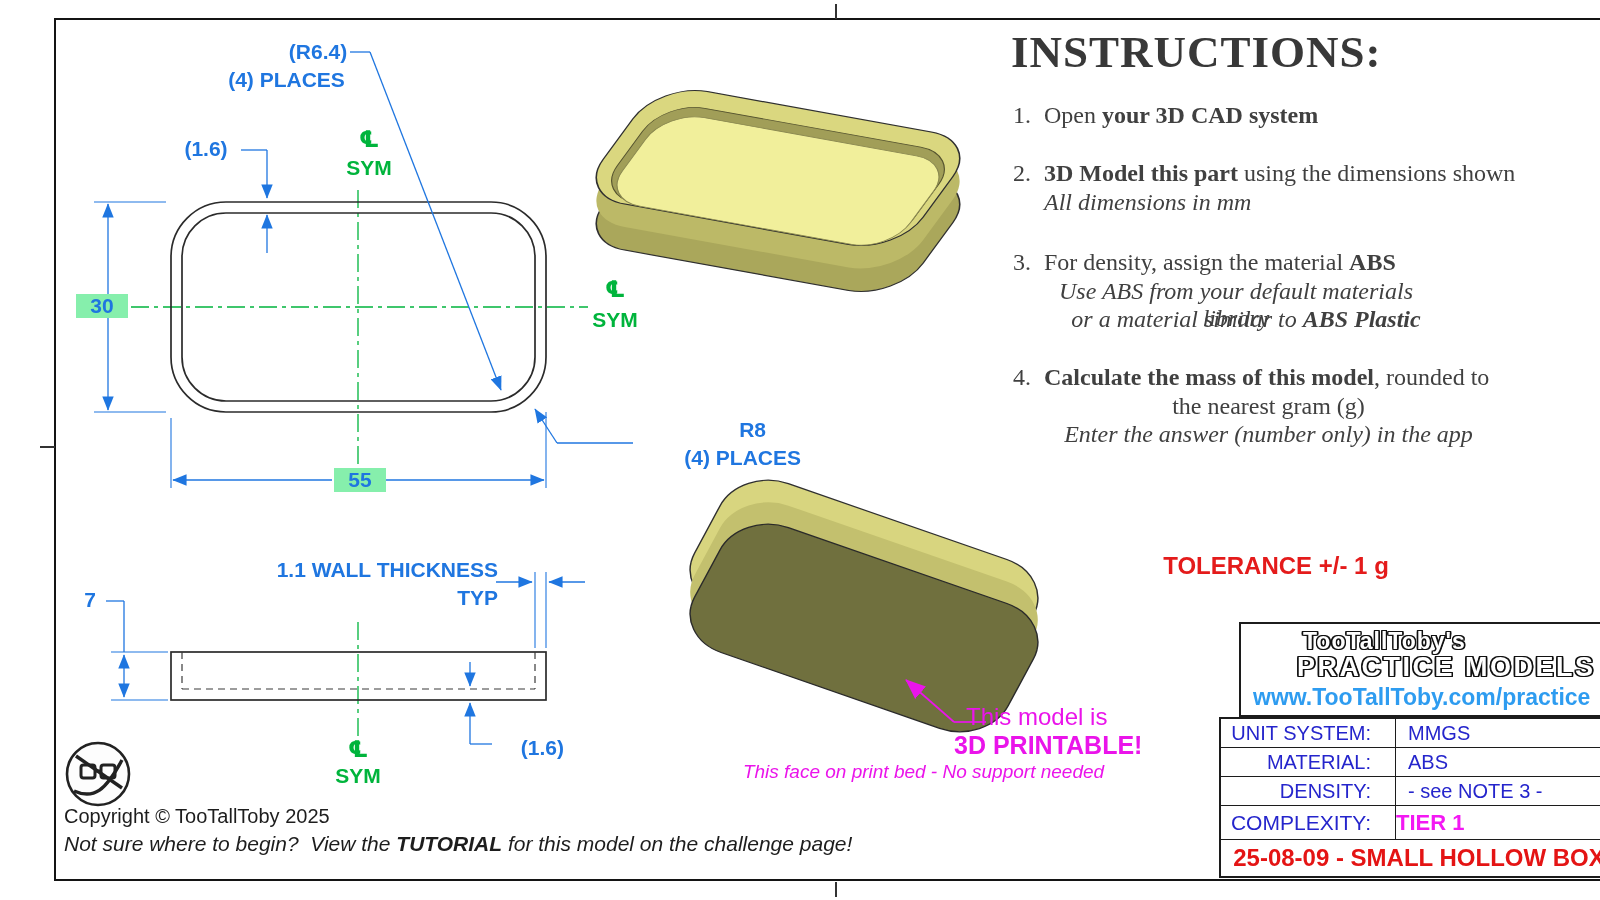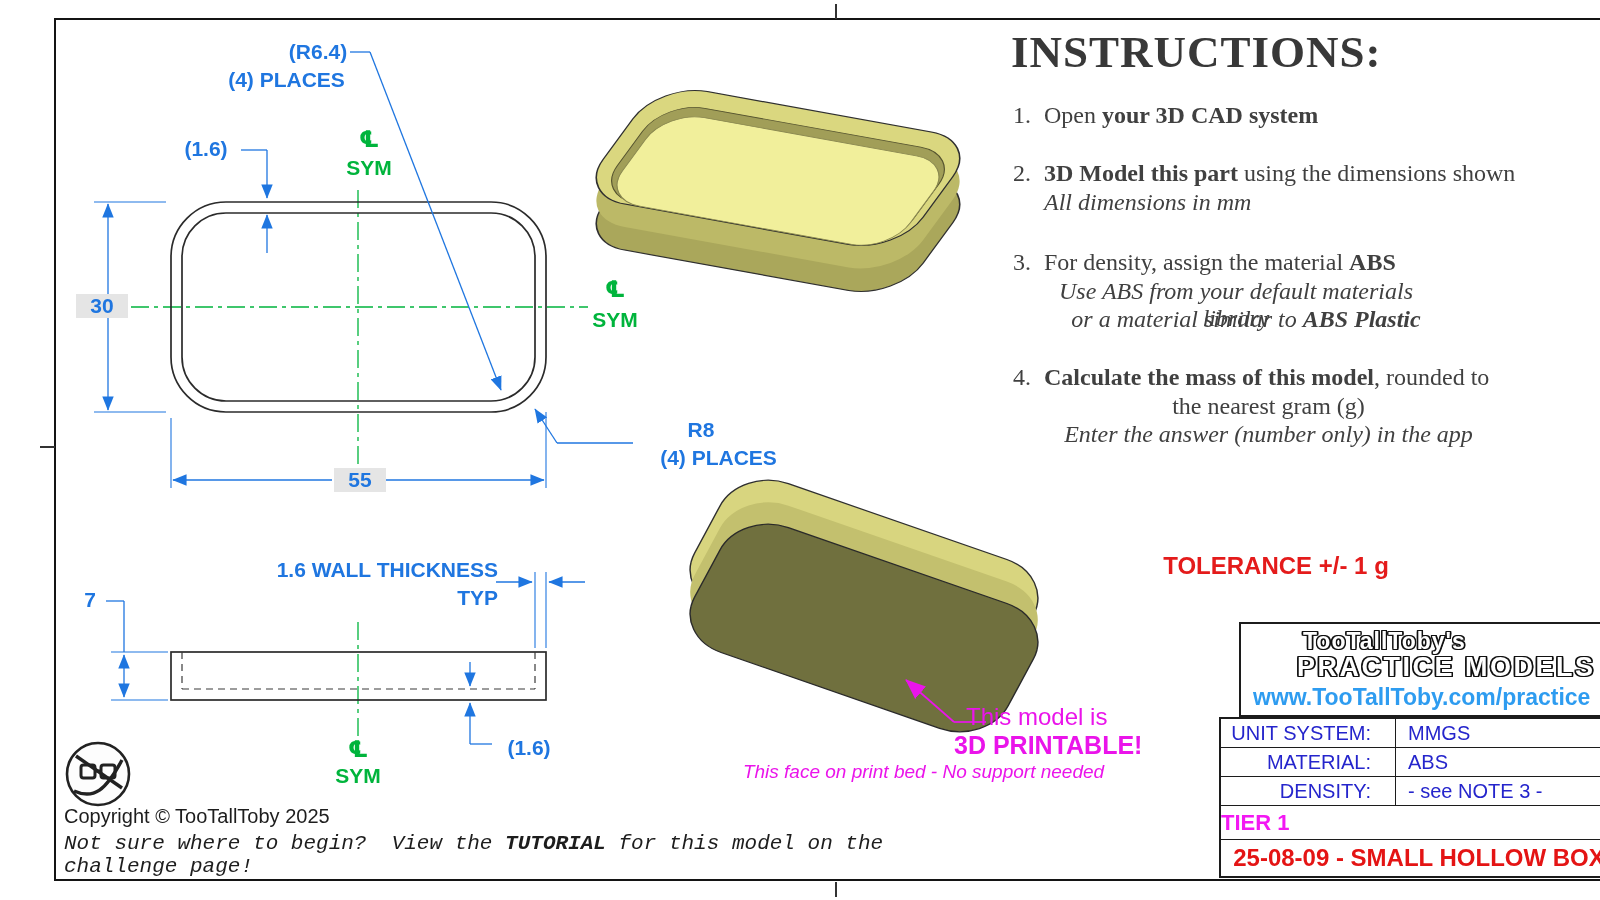--- a/index.html
+++ b/index.html
@@ -6,23 +6,23 @@
   .page{position:relative;width:1600px;height:900px;background:#ffffff;overflow:hidden;
         font-family:"Liberation Sans",sans-serif;margin-left:36px;}
   .sheet-border{position:absolute;left:18px;top:18px;width:1565px;height:863px;
         border:2.5px solid #141414;box-sizing:border-box;}
   .tick{position:absolute;background:#333;}
   .t{position:absolute;white-space:pre-wrap;}
   svg.layer{position:absolute;left:0;top:0;}
 
   
   .dim{color:#1f76e0;font-weight:bold;font-size:21px;text-align:center;}
-  .dim.left{text-align:center;}
+  .dim.left{text-align:right;}
   .dim.right{text-align:right;}
-  .dim.onln{background:#e5e5e5;padding:0 3px;}
+  .dim.onln{background:#86efac;padding:0 3px;}
   .gr{color:#00b43c;font-weight:bold;font-size:21px;text-align:center;}
   .clsym{font-family:"DejaVu Sans",sans-serif;font-size:23px;}
 
   
   .ins-head{font-family:"Liberation Serif",serif;font-weight:bold;font-size:45px;
         color:#383838;letter-spacing:1px;}
   .ser{font-family:"Liberation Serif",serif;font-size:24px;color:#404040;line-height:27px;}
   .ser .num{display:inline-block;width:31px;}
   .ital{font-style:italic;}
   .ctr{text-align:center;}
@@ -176,21 +176,21 @@
   <div class="t dim" style="left:130px;top:137px;width:80px;">(1.6)</div>
   <div class="t gr clsym" style="left:312px;top:126px;width:42px;">℄</div>
   <div class="t gr" style="left:305px;top:156px;width:56px;">SYM</div>
   <div class="t dim onln" style="left:40px;top:294px;width:46px;">30</div>
   <div class="t gr clsym" style="left:558px;top:276px;width:42px;">℄</div>
   <div class="t gr" style="left:551px;top:308px;width:56px;">SYM</div>
   <div class="t dim onln" style="left:298px;top:468px;width:46px;">55</div>
   <div class="t dim left" style="left:600px;top:418px;width:130px;">R8</div>
   <div class="t dim left" style="left:600px;top:446px;width:165px;">(4) PLACES</div>
 
-  <div class="t dim right" style="left:210px;top:558px;width:252px;">1.6 WALL THICKNESS</div>
+  <div class="t dim right" style="left:210px;top:558px;width:252px;">1.1 WALL THICKNESS</div>
   <div class="t dim right" style="left:210px;top:586px;width:252px;">TYP</div>
   <div class="t dim" style="left:40px;top:588px;width:28px;">7</div>
   <div class="t dim left" style="left:458px;top:736px;width:70px;">(1.6)</div>
   <div class="t gr clsym" style="left:301px;top:736px;width:42px;">℄</div>
   <div class="t gr" style="left:294px;top:764px;width:56px;">SYM</div>
 
   <div class="t ins-head" style="left:975px;top:26px;">INSTRUCTIONS:</div>
 
   <div class="t ser" style="left:977px;top:102px;width:590px;"><span class="num">1.</span><span>Open </span><b>your 3D CAD system</b></div>
 
@@ -224,21 +224,22 @@
     </div>
     <div class="tb-row" style="height:29px;">
       <div class="tb-label">MATERIAL:</div>
       <div class="tb-value">ABS</div>
     </div>
     <div class="tb-row" style="height:29px;">
       <div class="tb-label">DENSITY:</div>
       <div class="tb-value">- see NOTE 3 -</div>
     </div>
     <div class="tb-row" style="height:34px;">
+      <div class="tb-label" style="font-size:21px;">COMPLEXITY:</div>
       <div class="tb-value tier">TIER 1</div>
     </div>
     <div class="tb-title">25-08-09 - SMALL HOLLOW BOX</div>
   </div>
 
   <div class="t copyright" style="left:28px;top:805px;">Copyright © TooTallToby 2025</div>
-  <div class="t hint" style="left:28px;top:832px;width:900px;font-family:Liberation Mono, monospace;"><span>Not sure where to begin?  View the </span><b>TUTORIAL</b><span> for this model on the challenge page!</span></div>
+  <div class="t hint" style="left:28px;top:832px;width:900px;"><span>Not sure where to begin?  View the </span><b>TUTORIAL</b><span> for this model on the challenge page!</span></div>
 
 </div>
 
 </body></html>

